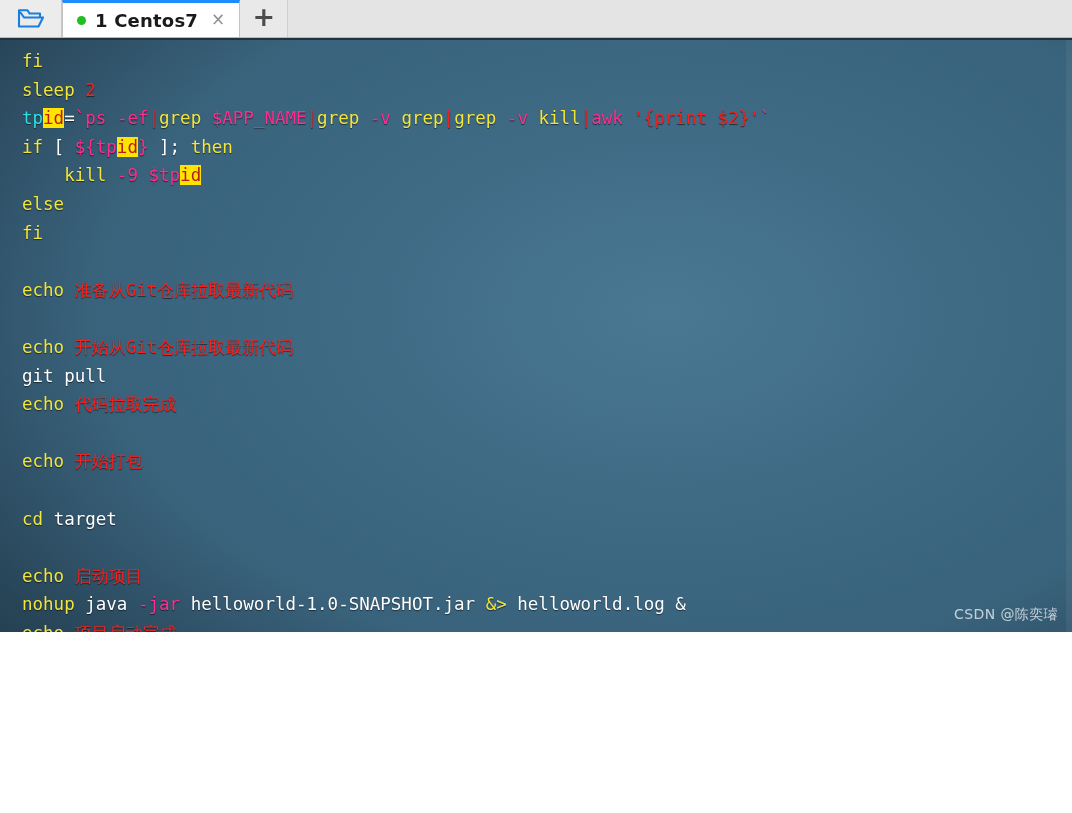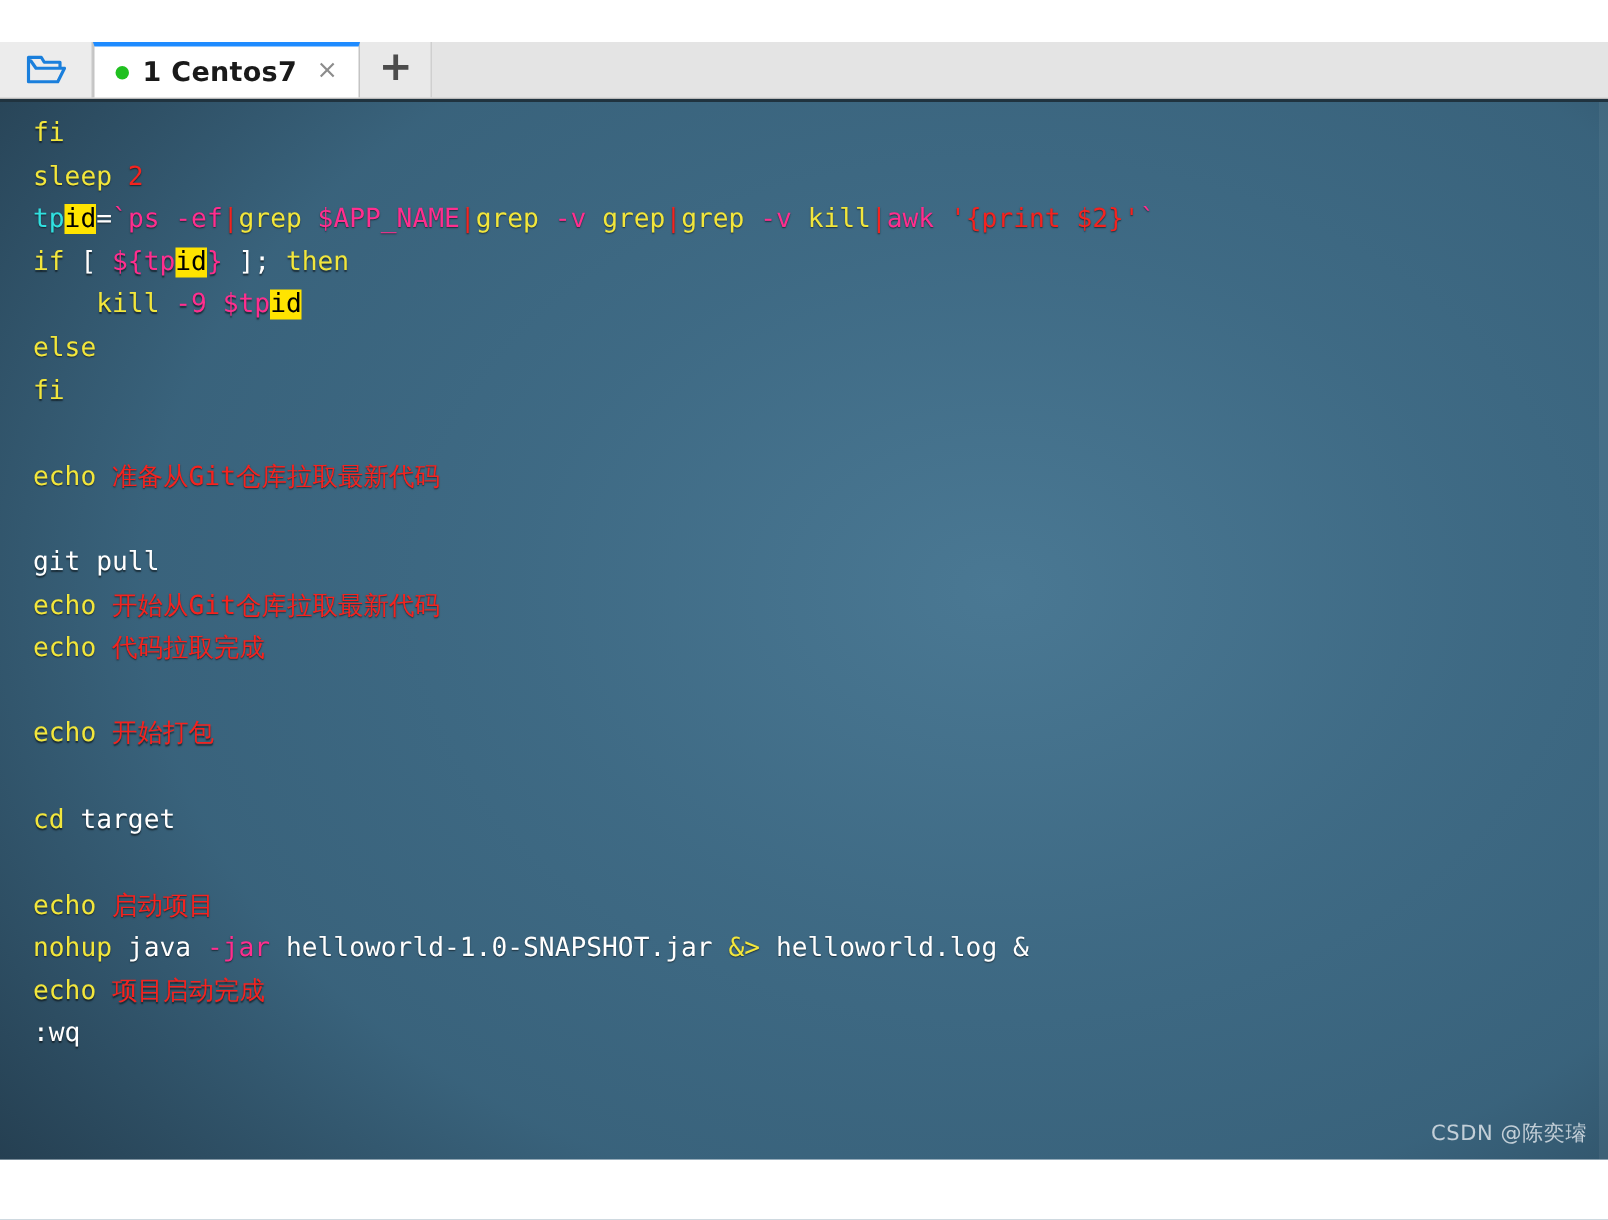--- a/index.html
+++ b/index.html
@@ -16,21 +16,20 @@
 
   
   #tabbar {
     position: relative;
     height: 38px;
     background: #e4e4e4;
     border-bottom: 1px solid #b9b9b9;
     display: flex;
     align-items: flex-end;
     box-sizing: border-box;
-    margin-top: 28px;
   }
   #folder-btn {
     width: 62px;
     height: 37px;
     background: #ececec;
     border-right: 1px solid #c8c8c8;
     display: flex;
     align-items: center;
     justify-content: center;
     box-sizing: border-box;
@@ -90,21 +89,21 @@
   #tabbar-filler {
     flex: 1 1 auto;
     height: 37px;
     background: #e4e4e4;
   }
 
   
   #terminal {
     position: relative;
     width: 1072px;
-    height: 707px;
+    height: 594px;
     background:
       radial-gradient(ellipse 78% 88% at 62% 46%,
         rgba(86,134,162,0.55) 0%,
         rgba(70,113,140,0.30) 38%,
         rgba(40,60,78,0.10) 68%,
         rgba(20,32,44,0.55) 100%),
       #3b6781;
     overflow: hidden;
     box-sizing: border-box;
     border-top: 2px solid #20333f;
@@ -123,21 +122,21 @@
     letter-spacing: 0px;
     text-shadow: 0 1px 1px rgba(0,0,0,0.55);
   }
   .blank { color: transparent; }
 
   .y  { color: #f2e63c; }   
   .w  { color: #ffffff; }   
   .r  { color: #f4231f; }   
   .m  { color: #ff2e8e; }   
   .c  { color: #30e0e0; }   
-  .hl { background: #ffe400; color: #000000; text-shadow: none; }
+  .hl { background: #ffe400; color: #b91c1c; text-shadow: none; }
 
   .cn { font-family: "DejaVu Sans", "Liberation Sans", sans-serif; font-size: 17px; }
 
   
   #watermark {
     position: absolute;
     right: 14px;
     bottom: 8px;
     font-family: "DejaVu Sans", "Liberation Sans", sans-serif;
     font-size: 14px;
@@ -188,22 +187,22 @@
       <div class="line"><span class="y">fi</span></div>
       <div class="line"><span class="y">sleep</span><span class="w"> </span><span class="r">2</span></div>
       <div class="line"><span class="c">tp</span><span class="hl">id</span><span class="w">=</span><span class="m">`</span><span class="m">ps</span><span class="w"> </span><span class="m">-ef</span><span class="r">|</span><span class="y">grep</span><span class="w"> </span><span class="m">$APP_NAME</span><span class="r">|</span><span class="y">grep</span><span class="w"> </span><span class="m">-v</span><span class="w"> </span><span class="y">grep</span><span class="r">|</span><span class="y">grep</span><span class="w"> </span><span class="m">-v</span><span class="w"> </span><span class="y">kill</span><span class="r">|</span><span class="m">awk</span><span class="w"> </span><span class="r">'{print $2}'</span><span class="m">`</span></div>
       <div class="line"><span class="y">if</span><span class="w"> [ </span><span class="m">${tp</span><span class="hl">id</span><span class="m">}</span><span class="w"> ]; </span><span class="y">then</span></div>
       <div class="line"><span class="w">    </span><span class="y">kill</span><span class="w"> </span><span class="m">-9</span><span class="w"> </span><span class="m">$tp</span><span class="hl">id</span></div>
       <div class="line"><span class="y">else</span></div>
       <div class="line"><span class="y">fi</span></div>
       <div class="line blank">&nbsp;</div>
       <div class="line"><span class="y">echo</span><span class="w"> </span><span class="r cn">准备从</span><span class="r">Git</span><span class="r cn">仓库拉取最新代码</span></div>
       <div class="line blank">&nbsp;</div>
+      <div class="line"><span class="y">echo</span><span class="w"> </span><span class="r cn">开始从</span><span class="r">Git</span><span class="r cn">仓库拉取最新代码</span></div>
       <div class="line"><span class="w">git pull</span></div>
-      <div class="line"><span class="y">echo</span><span class="w"> </span><span class="r cn">开始从</span><span class="r">Git</span><span class="r cn">仓库拉取最新代码</span></div>
       <div class="line"><span class="y">echo</span><span class="w"> </span><span class="r cn">代码拉取完成</span></div>
       <div class="line blank">&nbsp;</div>
       <div class="line"><span class="y">echo</span><span class="w"> </span><span class="r cn">开始打包</span></div>
       <div class="line blank">&nbsp;</div>
       <div class="line"><span class="y">cd</span><span class="w"> </span><span class="w">target</span></div>
       <div class="line blank">&nbsp;</div>
       <div class="line"><span class="y">echo</span><span class="w"> </span><span class="r cn">启动项目</span></div>
       <div class="line"><span class="y">nohup</span><span class="w"> </span><span class="w">java</span><span class="w"> </span><span class="m">-jar</span><span class="w"> </span><span class="w">helloworld-1.0-SNAPSHOT.jar</span><span class="w"> </span><span class="y">&amp;&gt;</span><span class="w"> </span><span class="w">helloworld.log</span><span class="w"> </span><span class="w">&amp;</span></div>
       <div class="line"><span class="y">echo</span><span class="w"> </span><span class="r cn">项目启动完成</span></div>
       <div class="line"><span class="w">:wq</span></div>

